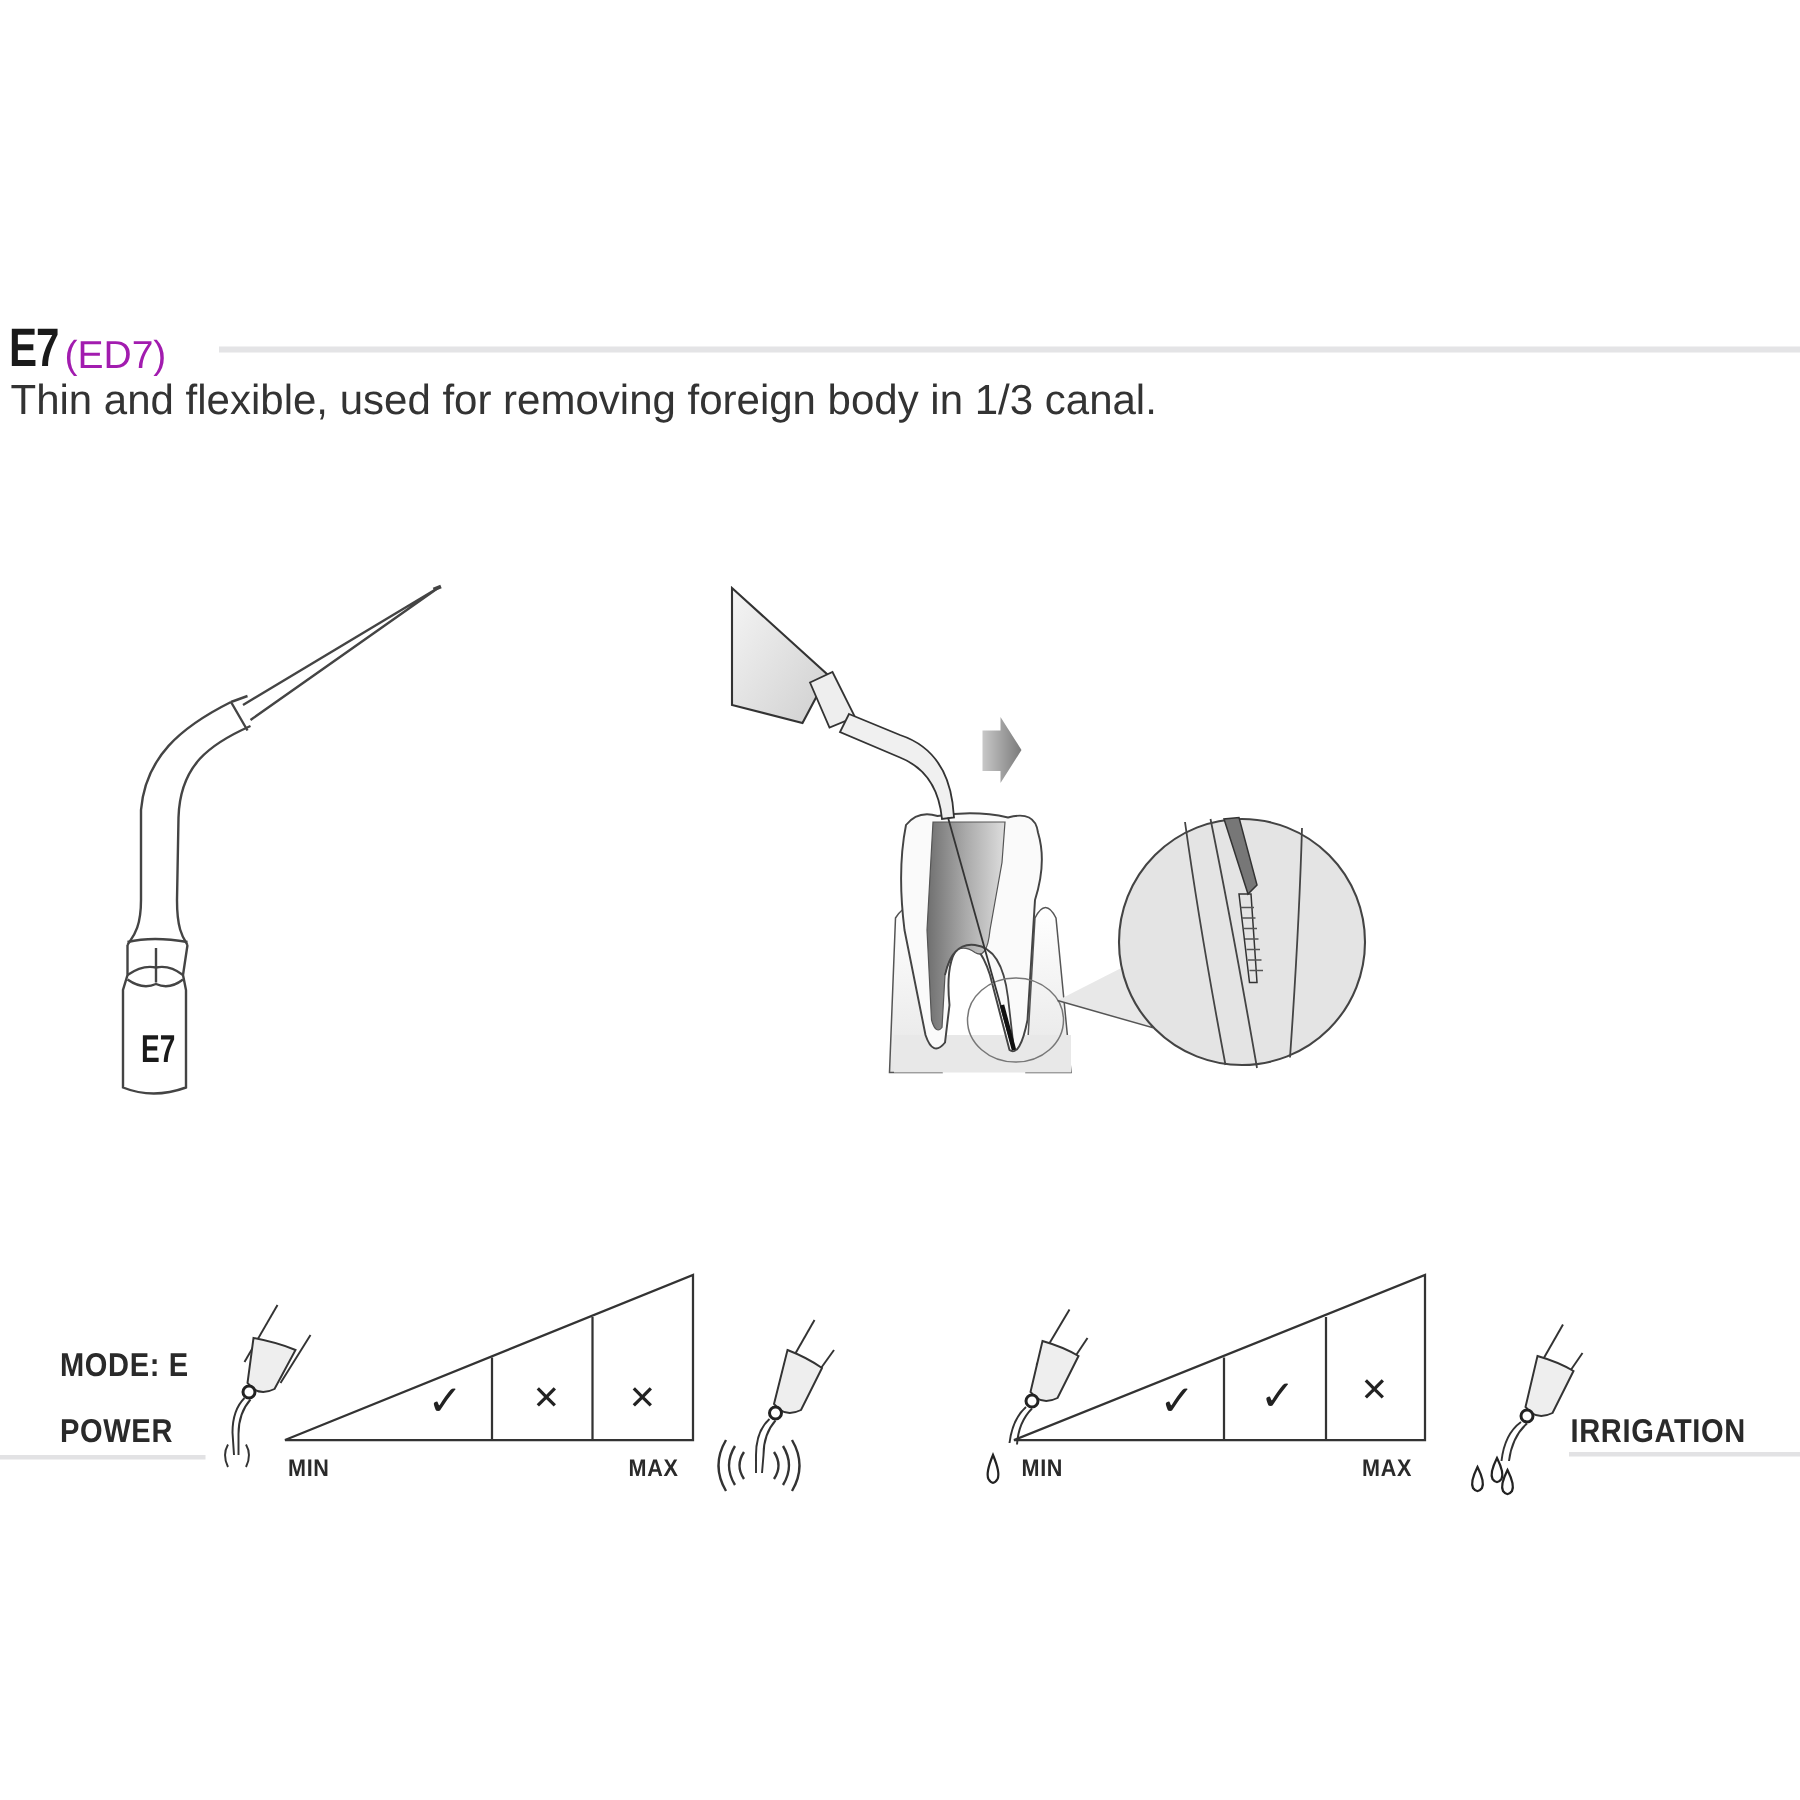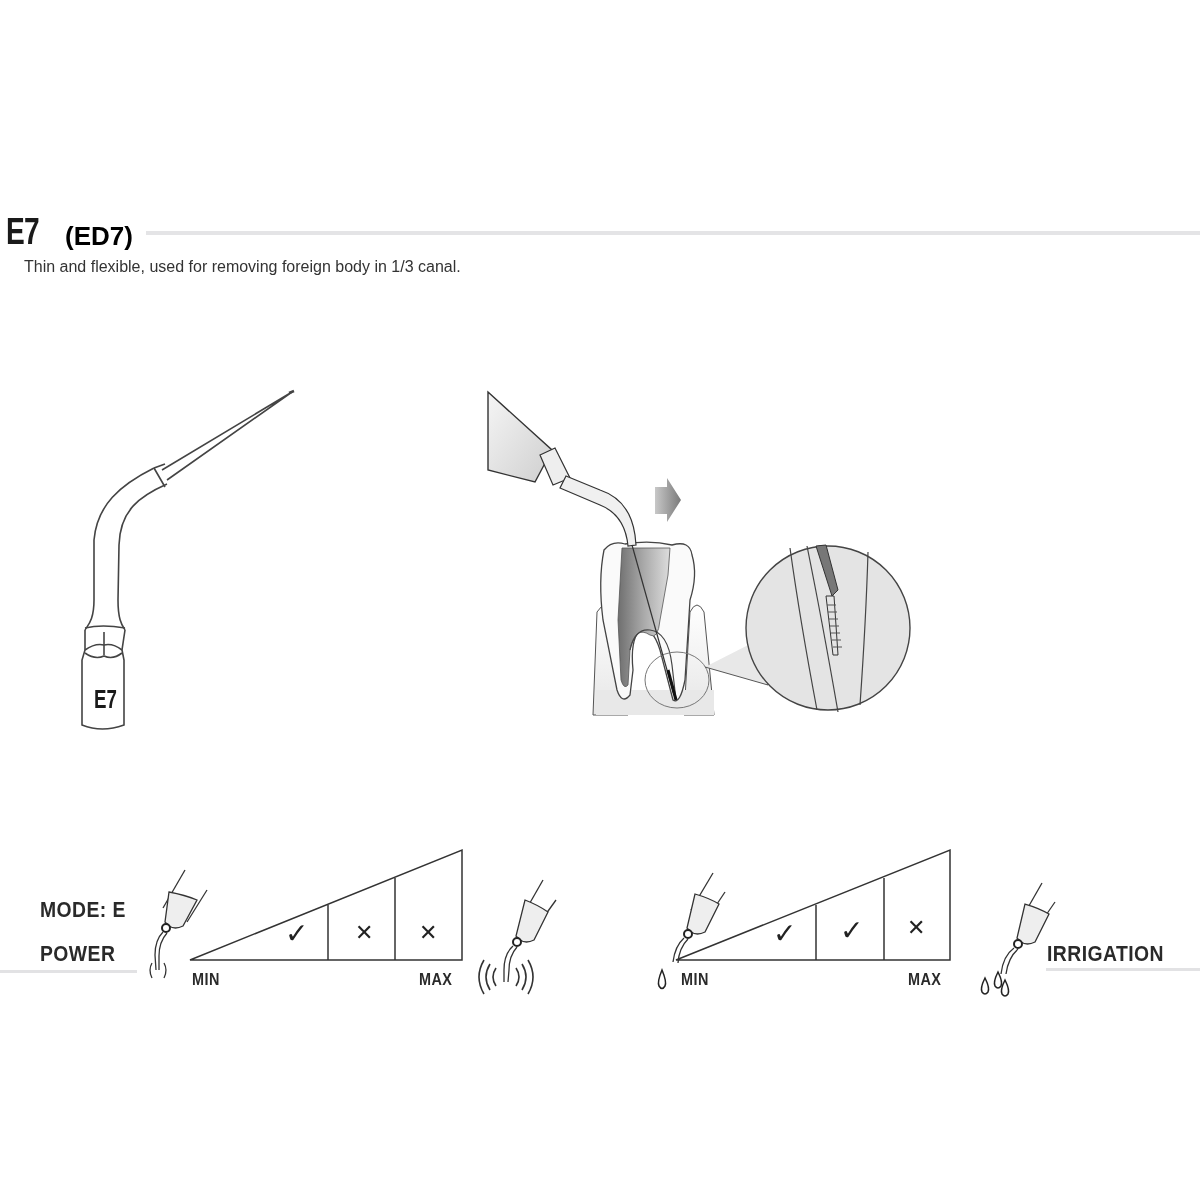--- a/index.html
+++ b/index.html
@@ -2,23 +2,23 @@
 <html><head>
 <meta charset="utf-8">
 <style>
   html, body { margin: 0; padding: 0; background: #ffffff; }
   body { width: 1200px; height: 1200px; position: relative; overflow: hidden;
          font-family: "Liberation Sans", sans-serif; color: #222; }
   .abs { position: absolute; }
   .title-code { left: 6px; top: 212px; font-family: "Liberation Sans", sans-serif;
     font-weight: bold; font-size: 36px; letter-spacing: -1px; color: #1a1a1a;
     transform: scaleX(0.78); transform-origin: left top; line-height: 40px; }
-  .title-alt { left: 65px; top: 220px; font-size: 26px; color: #000000; line-height: 32px; font-weight: bold; }
+  .title-alt { left: 43px; top: 220px; font-size: 26px; color: #a21caf; line-height: 32px; font-weight: normal; }
   .header-rule { left: 146px; top: 231px; width: 1054px; height: 4px; background: #e4e4e6; }
-  .subtitle { left: 24px; top: 252px; font-size: 16px; color: #333; line-height: 30px; white-space: nowrap; }
+  .subtitle { left: 7px; top: 252px; font-size: 28px; color: #333; line-height: 30px; white-space: nowrap; }
   .label-bold { font-weight: bold; color: #2a2a2a; font-size: 22px; letter-spacing: 0.5px;
     transform: scaleX(0.88); transform-origin: left top; white-space: nowrap; }
   .minmax { font-weight: bold; color: #2a2a2a; font-size: 16px; letter-spacing: 0.5px;
     transform: scaleX(0.9); transform-origin: left top; }
   .rule-left { left: 0; top: 970px; width: 137px; height: 3px; background: #e2e2e4; }
   .rule-right { left: 1046px; top: 968px; width: 154px; height: 3px; background: #e2e2e4; }
   svg { position: absolute; overflow: visible; }
 </style>
 </head>
 <body>

